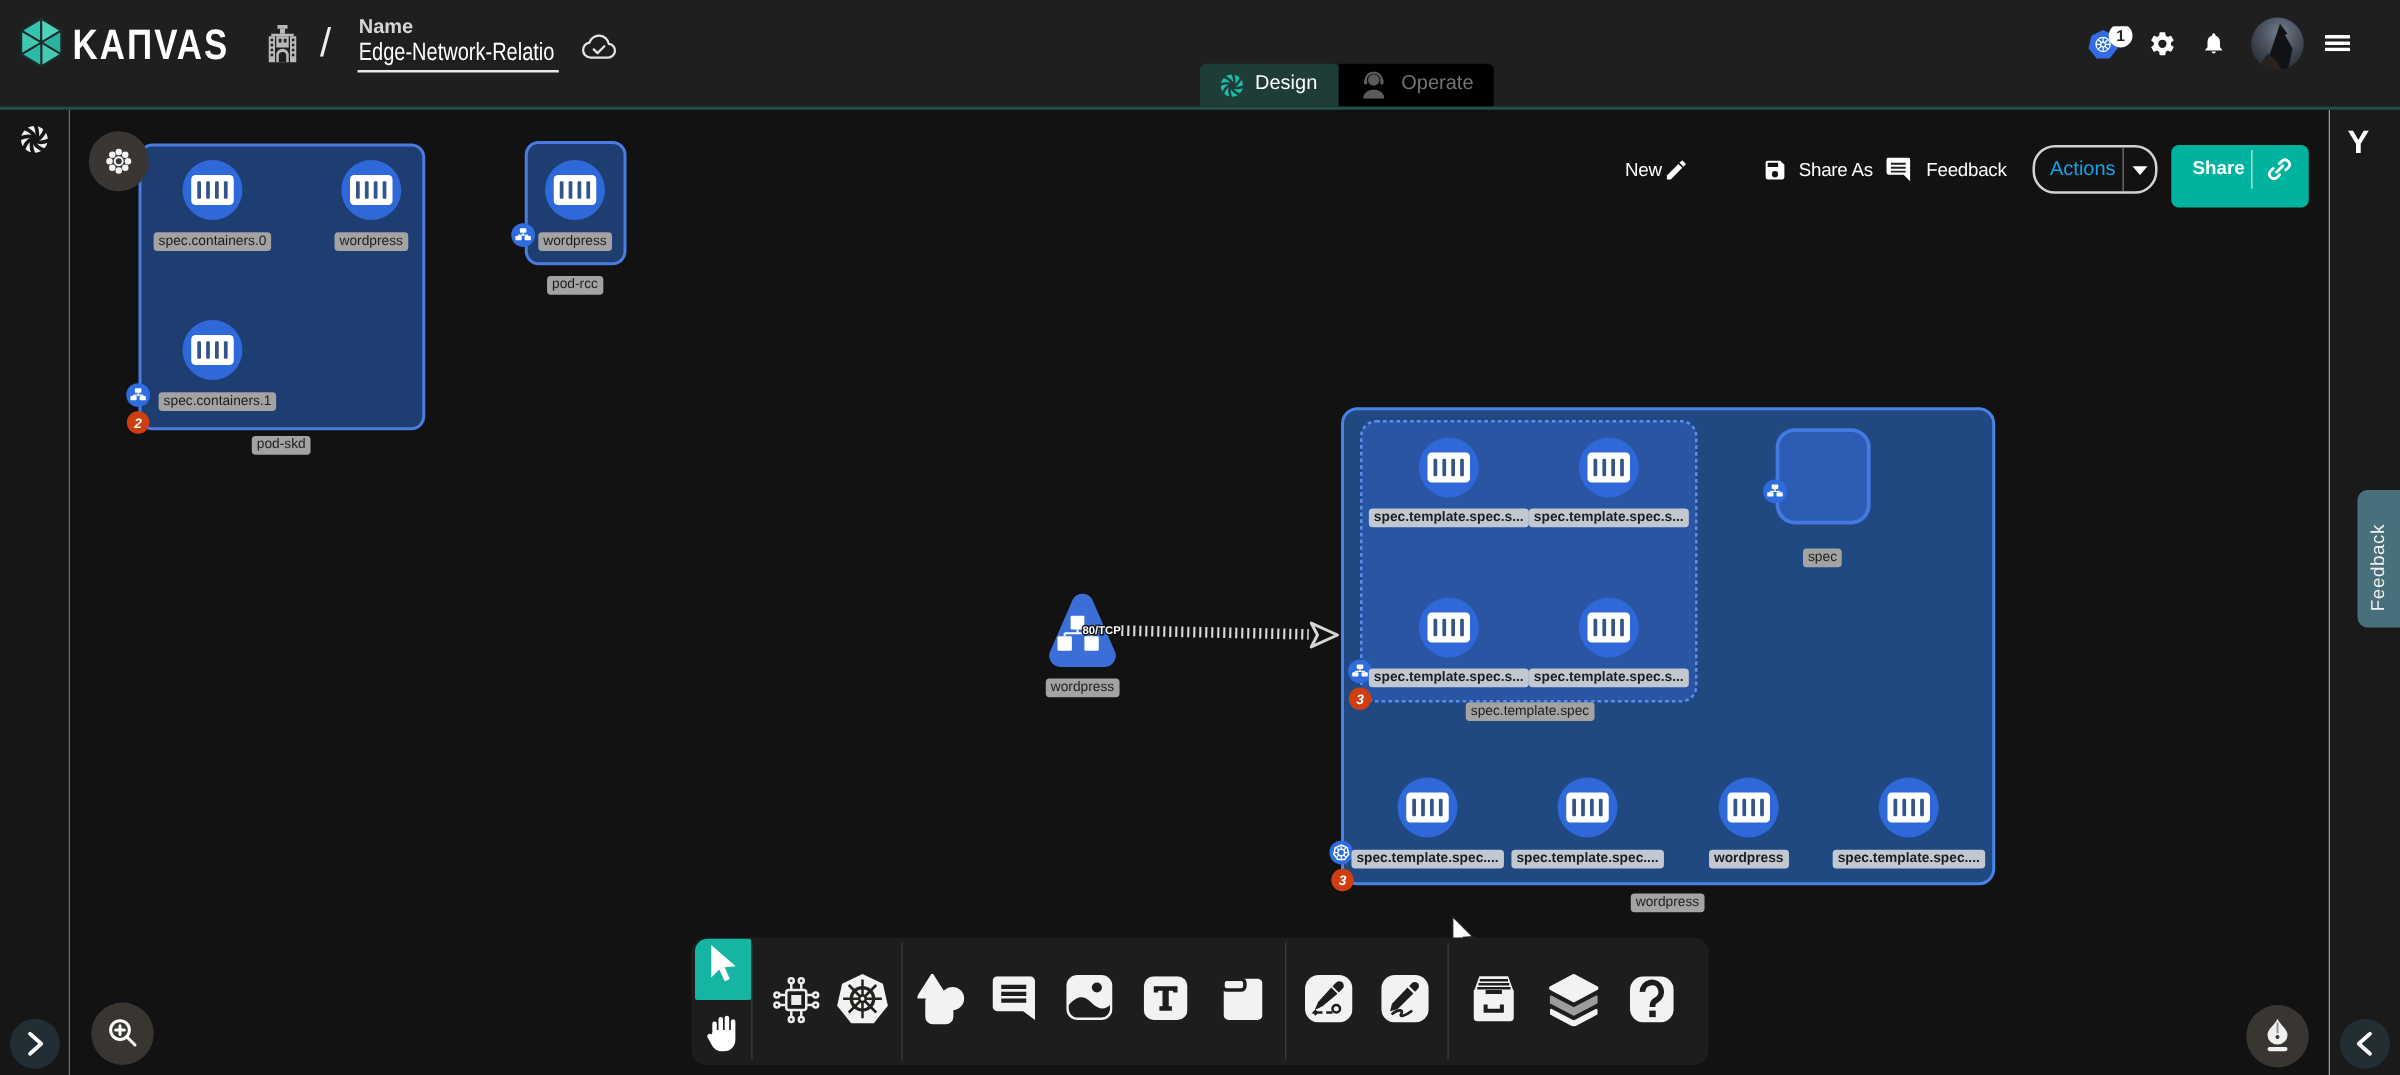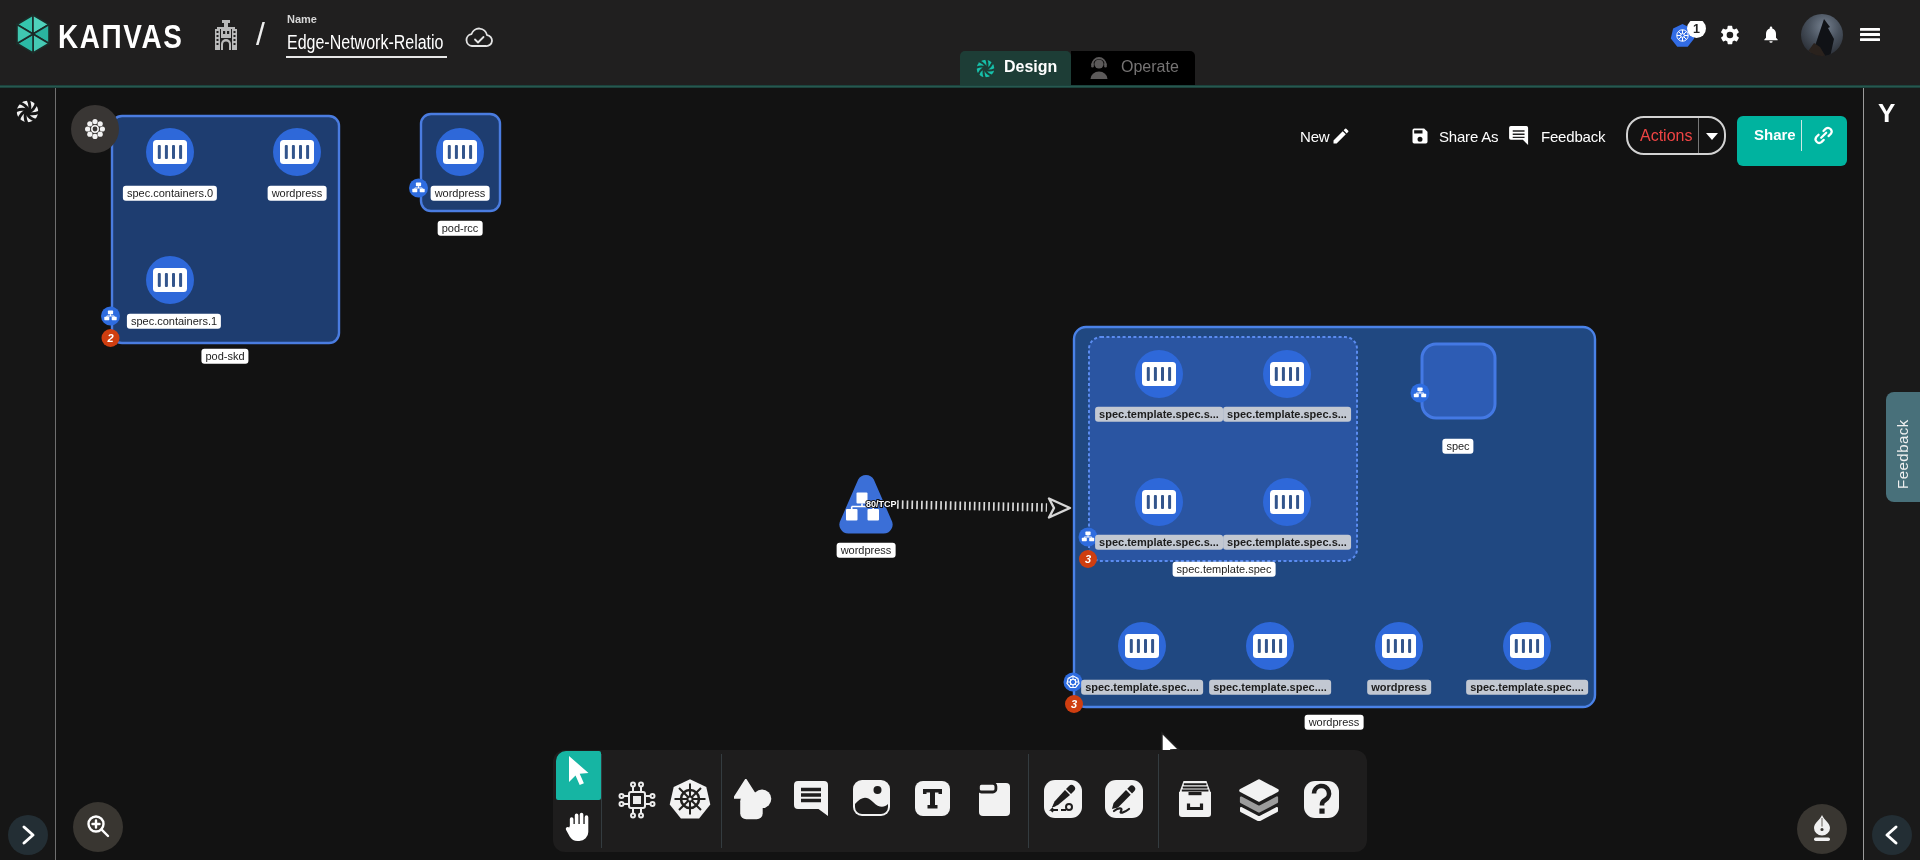--- a/index.html
+++ b/index.html
@@ -7,48 +7,48 @@
     font-family:"Liberation Sans", sans-serif; }
   .abs { position:absolute; }
 
   
   #header { position:absolute; top:0; left:0; width:1920px; height:85px;
     background:#201f1f; }
   #tealline { position:absolute; top:85px; left:0; width:1920px; height:3px;
     background:linear-gradient(#163733,#27584f,#163733); }
   #kanvas-text { position:absolute; left:58px; top:17px; color:#fff;
     font-size:34px; font-weight:700; letter-spacing:2px; transform-origin:0 0; transform:scaleX(0.82); }
-  #bc-name { position:absolute; left:287px; top:13px; color:#d6d6d6; font-size:11px; font-weight:700;}
+  #bc-name { position:absolute; left:287px; top:13px; color:#d6d6d6; font-size:16px; font-weight:700;}
   #bc-val { position:absolute; left:287px; top:31px; color:#fff; font-size:20px; font-weight:400; transform-origin:0 0; transform:scaleX(0.8);}
   #bc-under { position:absolute; left:286px; top:56px; width:161px; height:2px; background:#e8e8e8; }
   #slash { position:absolute; left:256px; top:16px; color:#eee; font-size:32px; font-weight:300; }
 
   
   #tab-design { position:absolute; left:960px; top:51px; width:111px; height:34px;
     background:#1d3d36; border-radius:5px 5px 0 0; }
   #tab-operate { position:absolute; left:1071px; top:51px; width:124px; height:34px;
     background:#000000; border-radius:0 5px 0 0; }
-  #tab-design span { position:absolute; left:44px; top:7px; color:#fff; font-size:16px; font-weight:700;}
+  #tab-design span { position:absolute; left:44px; top:7px; color:#fff; font-size:16px; font-weight:400;}
   #tab-operate span { position:absolute; left:50px; top:7px; color:#757373; font-size:16px;}
 
   
   #lrail { position:absolute; left:0; top:88px; width:56px; height:772px;
     background:#161616; border-right:1px solid #6f6f6f; }
   #rrail { position:absolute; left:1863px; top:88px; width:57px; height:772px;
     background:#1a1a1a; border-left:1px solid #9b9b9b; }
   #feedback { position:absolute; left:1886px; top:392px; width:34px; height:110px;
     background:#48707a; border-radius:8px 0 0 8px; }
   #feedback span { position:absolute; left:8px; top:97px; color:#f0f0f0; font-size:15px;
     transform:rotate(-90deg); transform-origin:0 0; letter-spacing:0.5px;}
   #yglyph { position:absolute; left:1878px; top:98px; color:#fff; font-size:26px; font-weight:700;}
 
   
   .act-label { position:absolute; color:#fff; font-size:15px; top:128px; letter-spacing:-0.2px; }
   #btn-actions { position:absolute; left:1626px; top:116px; width:100px; height:39px;
-    border:2px solid #d2d2d2; border-radius:18px; color:#ef4444; }
+    border:2px solid #d2d2d2; border-radius:18px; color:#0ea5e9; }
   #btn-actions .t { position:absolute; left:12px; top:9px; font-size:16px; }
   #btn-actions .d { position:absolute; left:70px; top:0; width:1px; height:35px; background:#777; }
   #btn-share { position:absolute; left:1737px; top:116px; width:110px; height:50px;
     background:#00b39f; border-radius:6px; }
   #btn-share .t { position:absolute; left:17px; top:10px; font-size:15px; font-weight:700; color:#fff; }
   #btn-share .d { position:absolute; left:64px; top:4px; width:1px; height:31px; background:#cfe8e4; }
 
   
   #toolbar { position:absolute; left:553px; top:750px; width:814px; height:102px;
     background:#1e1d1d; border-radius:12px; }
@@ -357,21 +357,21 @@
   <rect x="-8" y="9.5" width="16" height="3.4" rx="1.7" fill="#f0f0f0"></rect>
 </g>
 
 <circle cx="1892" cy="835" r="20" fill="#232e34"></circle>
 <path d="M1896 827 L1887 835 L1896 843" stroke="#fff" stroke-width="3" fill="none" stroke-linecap="round" stroke-linejoin="round"></path>
 
 <path d="M1162 733 L1162 757 L1167.5 751.5 L1171 759.5 L1174.5 758 L1171 750 L1178.5 749.5 Z" fill="#fff" stroke="#222" stroke-width="1.4"></path>
 </svg>
 
 <style>
-  .lbl { position:absolute; transform:translate(-50%,-50%); background:#ffffff;
+  .lbl { position:absolute; transform:translate(-50%,-50%); background:#a3a3a3;
     color:#1d1d1d; font-size:11px; line-height:11.5px; padding:1.5px 4px;
     border-radius:3px; white-space:nowrap; }
   .lbl2 { background:#c2c8d2;font-weight:bold; }
 </style>
 <div id="labels">
   <div class="lbl" style="left:170px; top:193px;">spec.containers.0</div>
   <div class="lbl" style="left:297px; top:193px;">wordpress</div>
   <div class="lbl" style="left:174px; top:321px;">spec.containers.1</div>
   <div class="lbl" style="left:225px; top:356px;">pod-skd</div>
   <div class="lbl" style="left:460px; top:193px;">wordpress</div>

